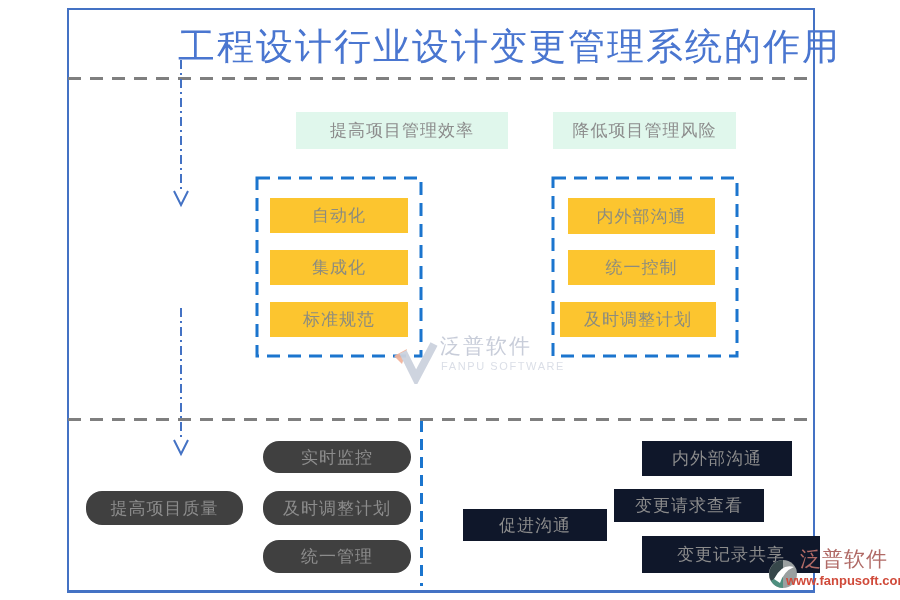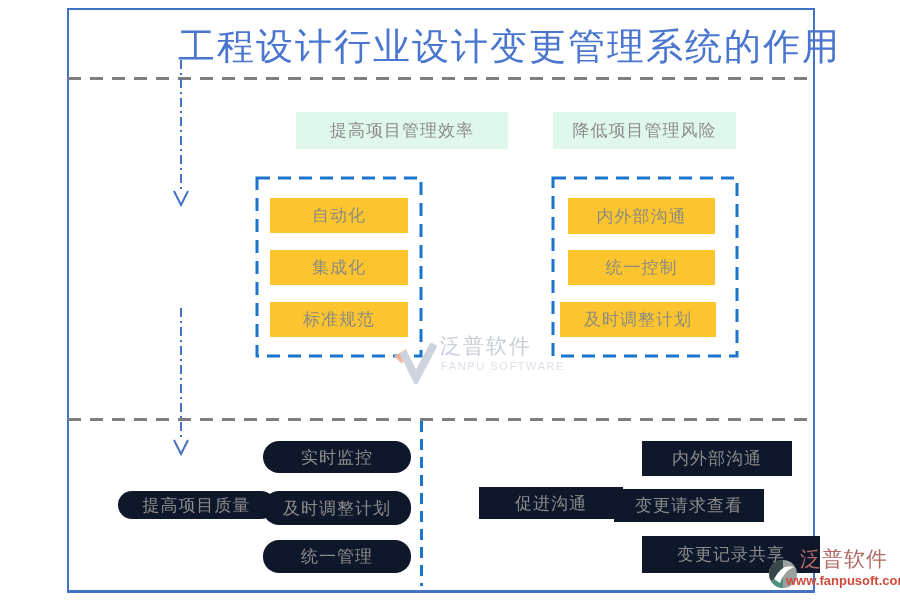--- a/index.html
+++ b/index.html
@@ -35,21 +35,21 @@
   
   .group-box{border:none;}
   .group-box svg{display:block;}
   
   .box{
     text-align:center;color:#8c8c8c;font-size:17px;letter-spacing:1px;
     display:flex;align-items:center;justify-content:center;white-space:nowrap;
   }
   .mint{background:#e0f7ec;}
   .yellow{background:#fcc52f;color:#8c8c7e;}
-  .lav{background:#0f172a;border-radius:16px;}
+  .lav{background:#404040;border-radius:16px;}
   .green{background:#0f172a;}
   
   .wm-center{left:392px;top:328px;width:150px;height:52px;opacity:.95;}
   .wm-center .wm-name{position:absolute;left:48px;top:4px;font-size:21px;letter-spacing:2px;color:#c6cbd8;white-space:nowrap;}
   .wm-center .wm-sub{position:absolute;left:49px;top:32px;font-size:11px;letter-spacing:1.6px;color:#d9dde6;font-family:"Liberation Sans",sans-serif;white-space:nowrap;}
   
   .wm-corner{left:768px;top:545px;width:130px;height:50px;z-index:9;}
   .wm-corner .fp-name{position:absolute;left:32px;top:0px;font-size:21px;letter-spacing:1px;color:#b06a66;white-space:nowrap;}
   .wm-corner .fp-url{position:absolute;left:18px;top:28px;font-size:13px;font-weight:bold;color:#d04a3a;font-family:"Liberation Sans",sans-serif;white-space:nowrap;}
 </style>
@@ -97,26 +97,26 @@
   <svg width="46" height="44" style="position:absolute;left:0;top:12px;">
     <polygon points="2,16 15,9 10,24" fill="#f2b49b"></polygon>
     <path d="M11,12 L24,38 L42,4" stroke="#ccd2de" stroke-width="8" fill="none"></path>
   </svg>
   <span class="wm-name">泛普软件</span>
   <span class="wm-sub">FANPU SOFTWARE</span>
 </div>
 
 <div class="abs vdash"></div>
 
-<div class="abs box lav" style="left:86px;top:491px;width:157px;height:28px;margin-left:32px;">提高项目质量</div>
+<div class="abs box lav" style="left:86px;top:491px;width:157px;height:34px;">提高项目质量</div>
 <div class="abs box lav" style="left:263px;top:441px;width:148px;height:32px;">实时监控</div>
 <div class="abs box lav" style="left:263px;top:491px;width:148px;height:34px;">及时调整计划</div>
 <div class="abs box lav" style="left:263px;top:540px;width:148px;height:33px;">统一管理</div>
 
-<div class="abs box green" style="left:463px;top:487px;width:144px;height:32px;margin-left:16px;">促进沟通</div>
+<div class="abs box green" style="left:463px;top:509px;width:144px;height:32px;">促进沟通</div>
 <div class="abs box green" style="left:642px;top:441px;width:150px;height:35px;">内外部沟通</div>
 <div class="abs box green" style="left:614px;top:489px;width:150px;height:33px;">变更请求查看</div>
 <div class="abs box green" style="left:642px;top:536px;width:178px;height:37px;">变更记录共享</div>
 
 <div class="abs wm-corner">
   <svg width="30" height="30" style="position:absolute;left:0;top:14px;">
     <circle cx="15" cy="15" r="14" fill="#9aa0a0"></circle>
     <path d="M15,1 A14,14 0 0 0 3,22 L15,15 Z" fill="#37474a"></path>
     <path d="M3,22 A14,14 0 0 0 15,29 L15,15 Z" fill="#4e8f7e"></path>
     <path d="M6,20 Q14,4 26,8 Q16,12 12,24 Z" fill="#ffffff"></path>

